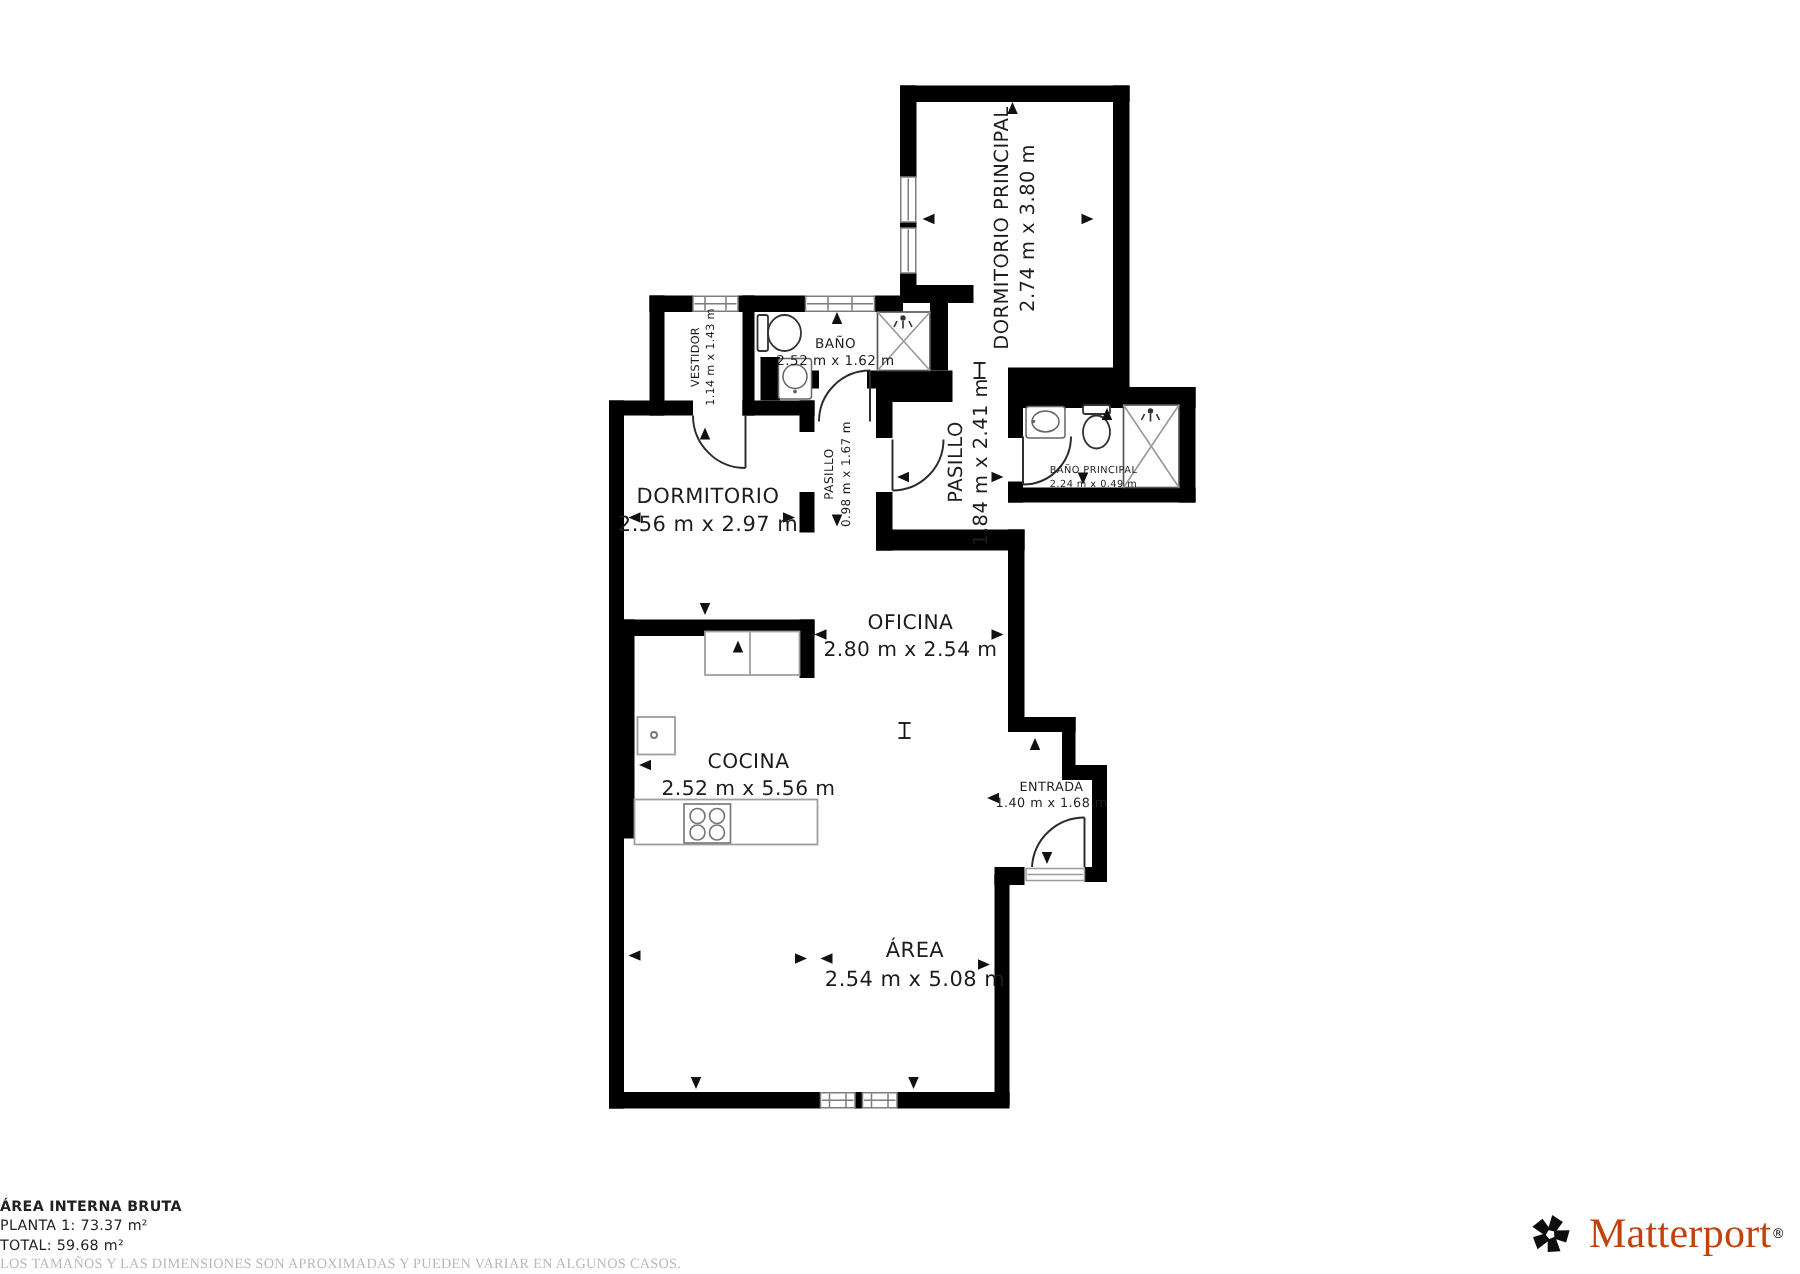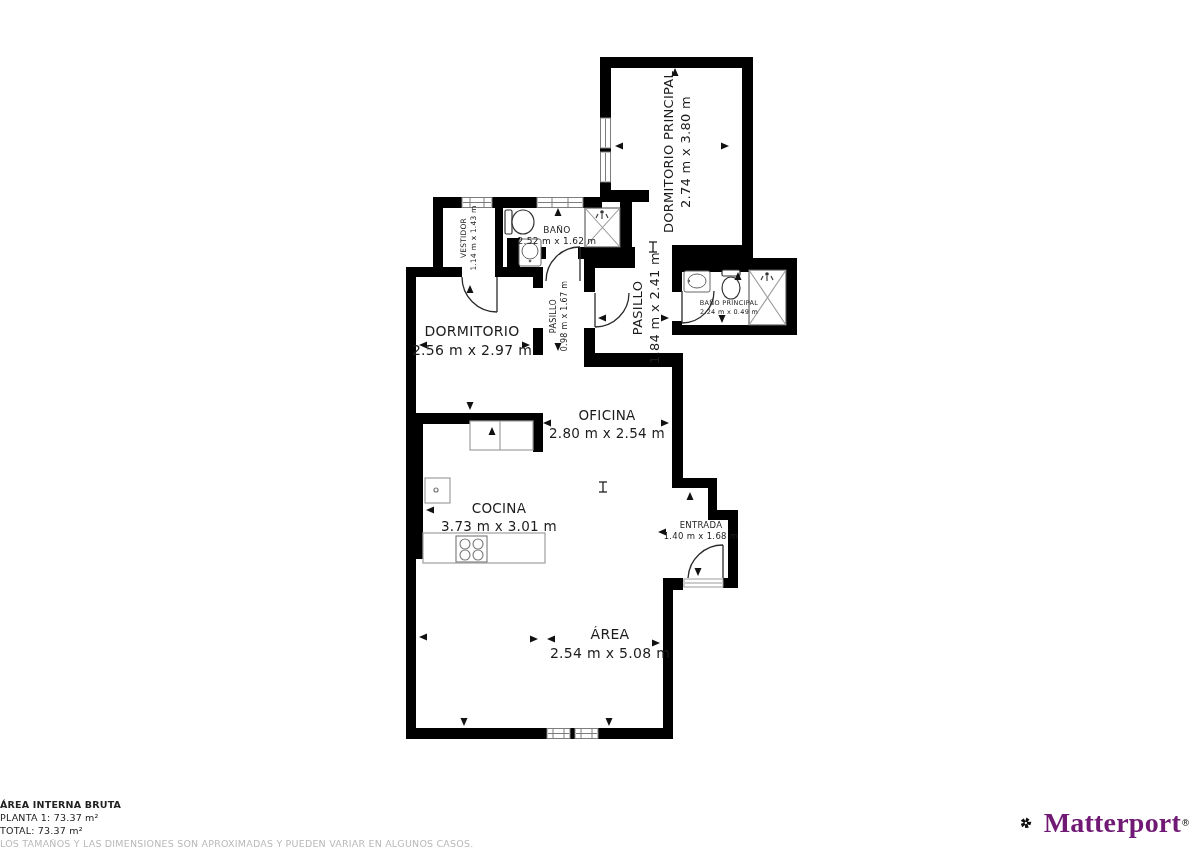--- a/index.html
+++ b/index.html
@@ -7,25 +7,25 @@
          font-family:"DejaVu Sans", sans-serif;}
   #plan-svg{position:absolute;left:0;top:0;}
   .room-label{position:absolute;transform:translate(-50%,-50%);text-align:center;
               color:#1c1c1c;white-space:nowrap;letter-spacing:.3px;}
   .room-label.vert{transform:translate(-50%,-50%) rotate(-90deg);}
   .room-label .rn{}
   .room-label .rd{}
   .footer{position:absolute;left:0;right:0;top:798px;color:#222;
           font-size:9.5px;line-height:13px;letter-spacing:.2px;}
   .footer .ftitle{font-weight:bold;}
-  .footer .disclaimer{color:#b9b9b9;}
+  .footer .disclaimer{color:#b9b9b9;font-family:Liberation Serif, serif;}
   .brand{position:absolute;left:1020px;top:799px;width:170px;height:48px;display:flex;
          align-items:center;}
-  .brand-word{font-family:"Liberation Serif","DejaVu Serif",serif;font-size:28px;color:#701a75;
-              letter-spacing:.2px;margin-left:12px;font-weight:bold;}
+  .brand-word{font-family:"Liberation Serif","DejaVu Serif",serif;font-size:28px;color:#c2410c;
+              letter-spacing:.2px;margin-left:12px;}
   .brand-reg{font-size:9px;vertical-align:14px;color:#101010;}
 </style>
 </head>
 <body>
 
 <div id="stage">
 
 <svg id="plan-svg" width="1200" height="849" viewBox="0 0 1200 849" xmlns="http://www.w3.org/2000/svg">
 
   <g fill="#000000" stroke="none">
@@ -269,45 +269,45 @@
   <div class="rd">2.56 m x 2.97 m</div>
 </div>
 <div class="room-label vert" style="left:559px;top:316px;font-size:8px;line-height:10.5px">
   <div class="rn">PASILLO</div>
   <div class="rd">0.98 m x 1.67 m</div>
 </div>
 <div class="room-label vert" style="left:646px;top:308px;font-size:13px;line-height:17px">
   <div class="rn">PASILLO</div>
   <div class="rd">1.84 m x 2.41 m</div>
 </div>
-<div class="room-label" style="left:729px;top:307px;font-size:6.5px;line-height:8.5px">
+<div class="room-label" style="left:729px;top:318px;font-size:6.5px;line-height:8.5px">
   <div class="rn">BAÑO PRINCIPAL</div>
   <div class="rd">2.24 m x 0.49 m</div>
 </div>
 <div class="room-label" style="left:607px;top:424px;font-size:13.5px;line-height:18px">
   <div class="rn">OFICINA</div>
   <div class="rd">2.80 m x 2.54 m</div>
 </div>
 <div class="room-label" style="left:499px;top:517px;font-size:13.5px;line-height:18px">
   <div class="rn">COCINA</div>
-  <div class="rd">3.73 m x 3.01 m</div>
+  <div class="rd">2.52 m x 5.56 m</div>
 </div>
 <div class="room-label" style="left:701px;top:531px;font-size:8.5px;line-height:11px">
   <div class="rn">ENTRADA</div>
   <div class="rd">1.40 m x 1.68 m</div>
 </div>
 <div class="room-label" style="left:610px;top:644px;font-size:14px;line-height:19px">
   <div class="rn">ÁREA</div>
   <div class="rd">2.54 m x 5.08 m</div>
 </div>
 
 <div class="footer">
   <div class="ftitle">ÁREA INTERNA BRUTA</div>
   <div>PLANTA 1: 73.37 m²</div>
-  <div>TOTAL: 73.37 m²</div>
+  <div>TOTAL: 59.68 m²</div>
   <div class="disclaimer">LOS TAMAÑOS Y LAS DIMENSIONES SON APROXIMADAS Y PUEDEN VARIAR EN ALGUNOS CASOS.</div>
 </div>
 
 <div class="brand">
   <svg width="46" height="46" viewBox="0 0 46 46">
     <g fill="#0d0d0d" transform="translate(23,23)">
       <path d="M -3 -5 L 2 -22 L 14 -14 L 6 -3 Z"></path>
       <path d="M -3 -5 L 2 -22 L 14 -14 L 6 -3 Z" transform="rotate(72)"></path>
       <path d="M -3 -5 L 2 -22 L 14 -14 L 6 -3 Z" transform="rotate(144)"></path>
       <path d="M -3 -5 L 2 -22 L 14 -14 L 6 -3 Z" transform="rotate(216)"></path>

